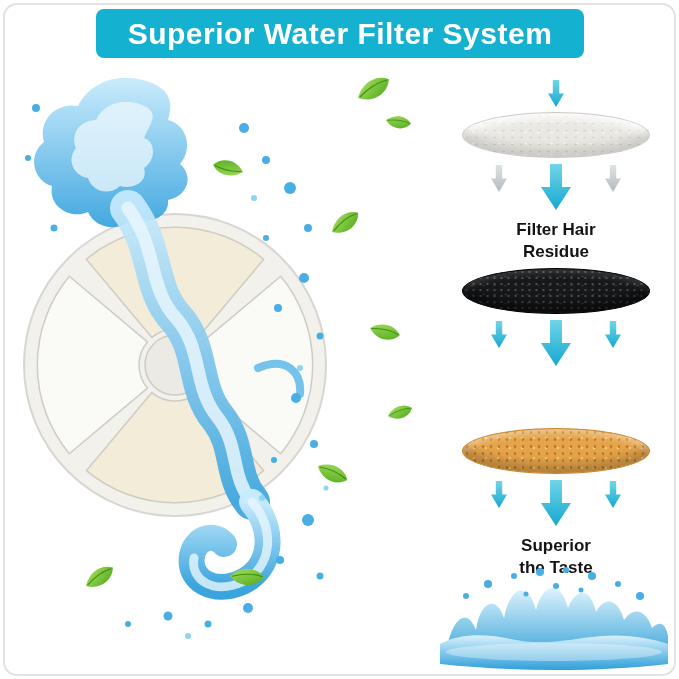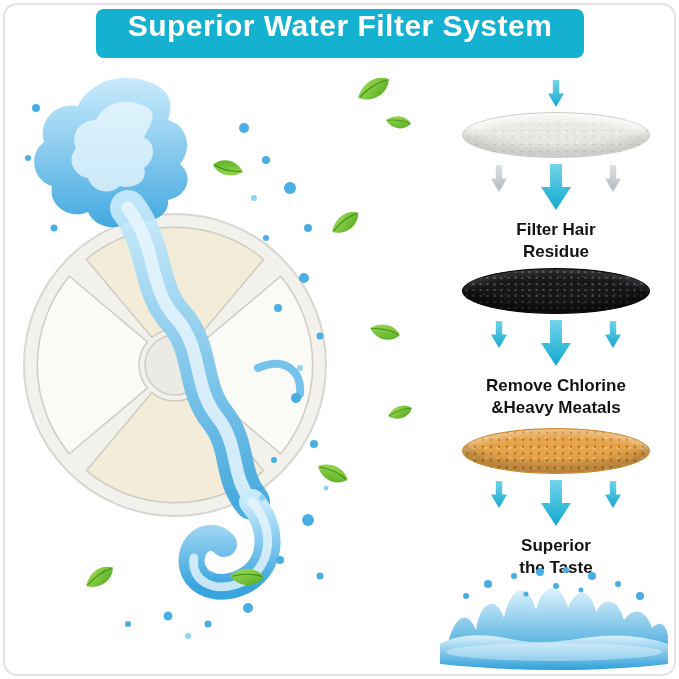--- a/index.html
+++ b/index.html
@@ -2,21 +2,21 @@
 <html><head>
 <meta charset="utf-8">
 <style>
   html,body{margin:0;padding:0;background:#ffffff;}
   .canvas{position:relative;width:679px;height:679px;background:#ffffff;overflow:hidden;
           font-family:"Liberation Sans",sans-serif;}
   .frame{position:absolute;inset:3px;border:2px solid #e2e2e2;border-radius:14px;pointer-events:none;}
 
   
   .banner{position:absolute;left:96px;top:9px;width:488px;height:49px;background:#14b1d0;
-          border-radius:8px;display:flex;justify-content:center;}
+          border-radius:8px;display:flex;align-items:center;justify-content:center;}
   .banner span{color:#ffffff;font-size:30px;font-weight:800;letter-spacing:.5px;white-space:nowrap;}
 
   
   .left-art{position:absolute;left:8px;top:68px;width:430px;height:600px;}
 
   
   .step{position:absolute;left:440px;width:232px;display:flex;flex-direction:column;align-items:center;}
   .step-1{top:80px;} .step-2{top:268px;} .step-3{top:428px;}
 
   .disc{width:186px;height:44px;border-radius:50%;border:1px solid rgba(0,0,0,.12);}
@@ -151,22 +151,20 @@
 Residue</div>
   </div>
 
   <div class="step step-2">
     <div class="disc carbon"></div>
     <div class="arrow-row">
       <div class="arrow small teal"></div>
       <div class="arrow big"></div>
       <div class="arrow small teal"></div>
     </div>
-    <div class="step-label">Remove Chlorine
-&amp;Heavy Meatals</div>
   </div>
 
   <div class="step step-3">
     <div class="disc resin"></div>
     <div class="arrow-row">
       <div class="arrow small teal"></div>
       <div class="arrow big"></div>
       <div class="arrow small teal"></div>
     </div>
     <div class="step-label">Superior

